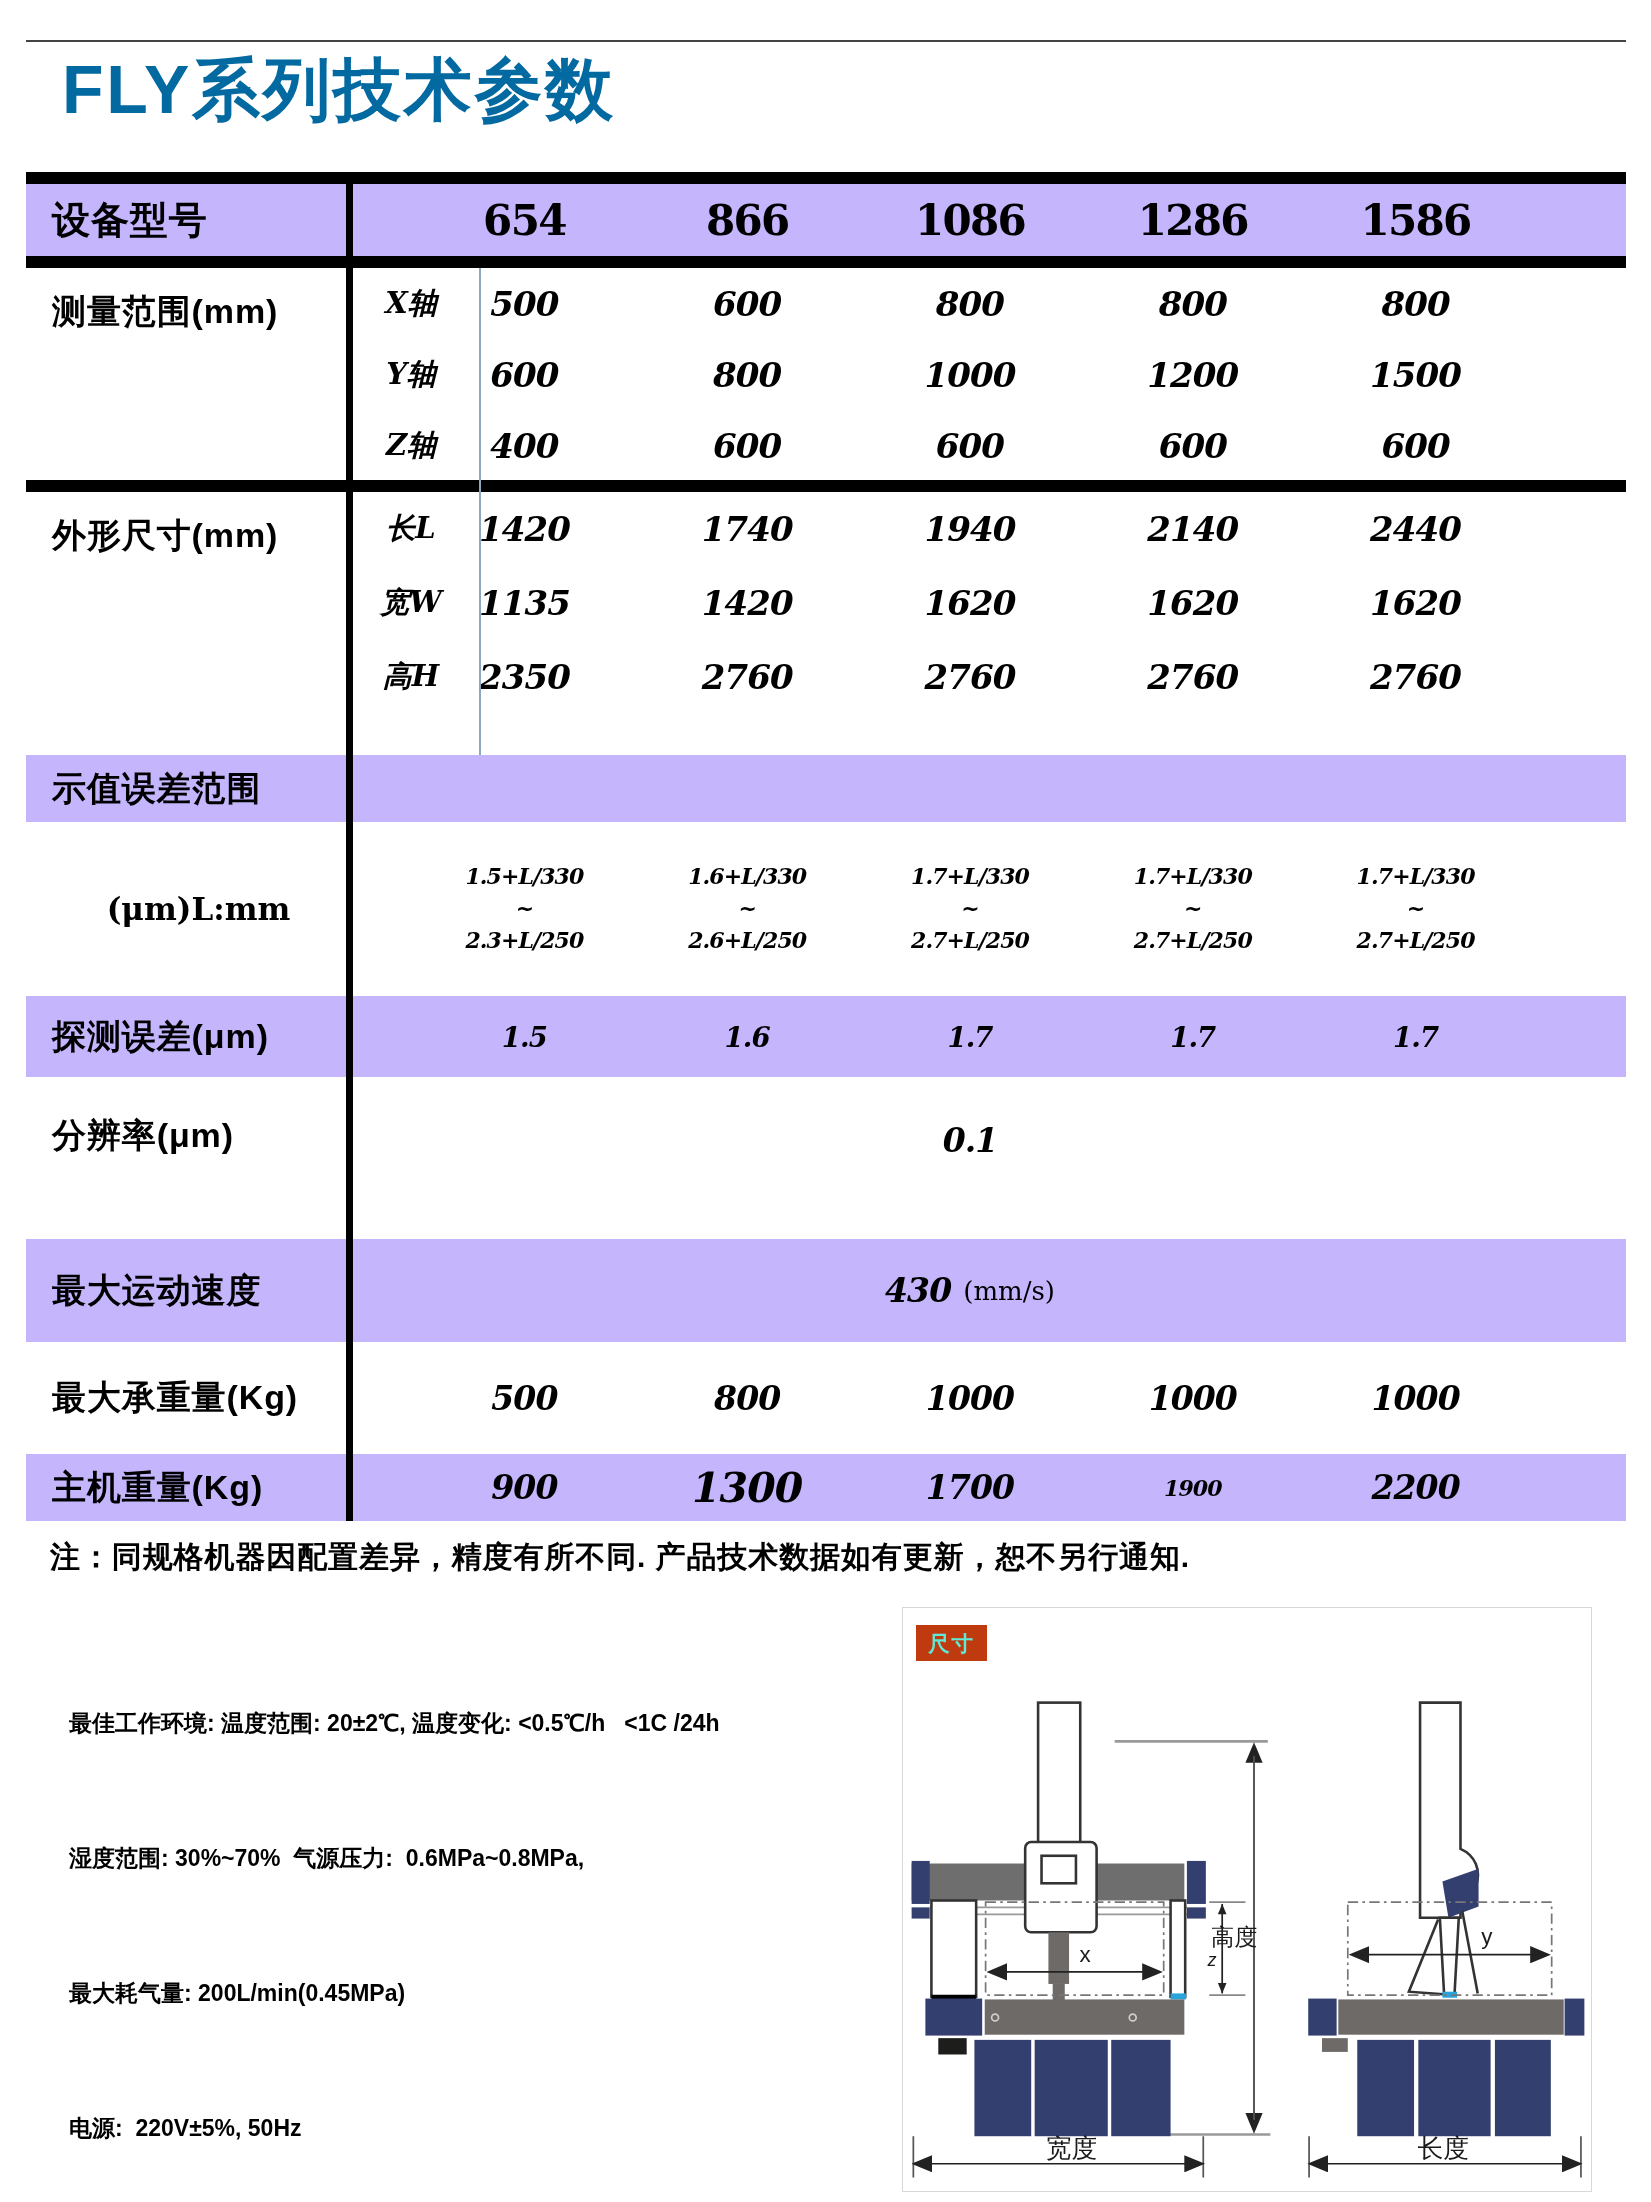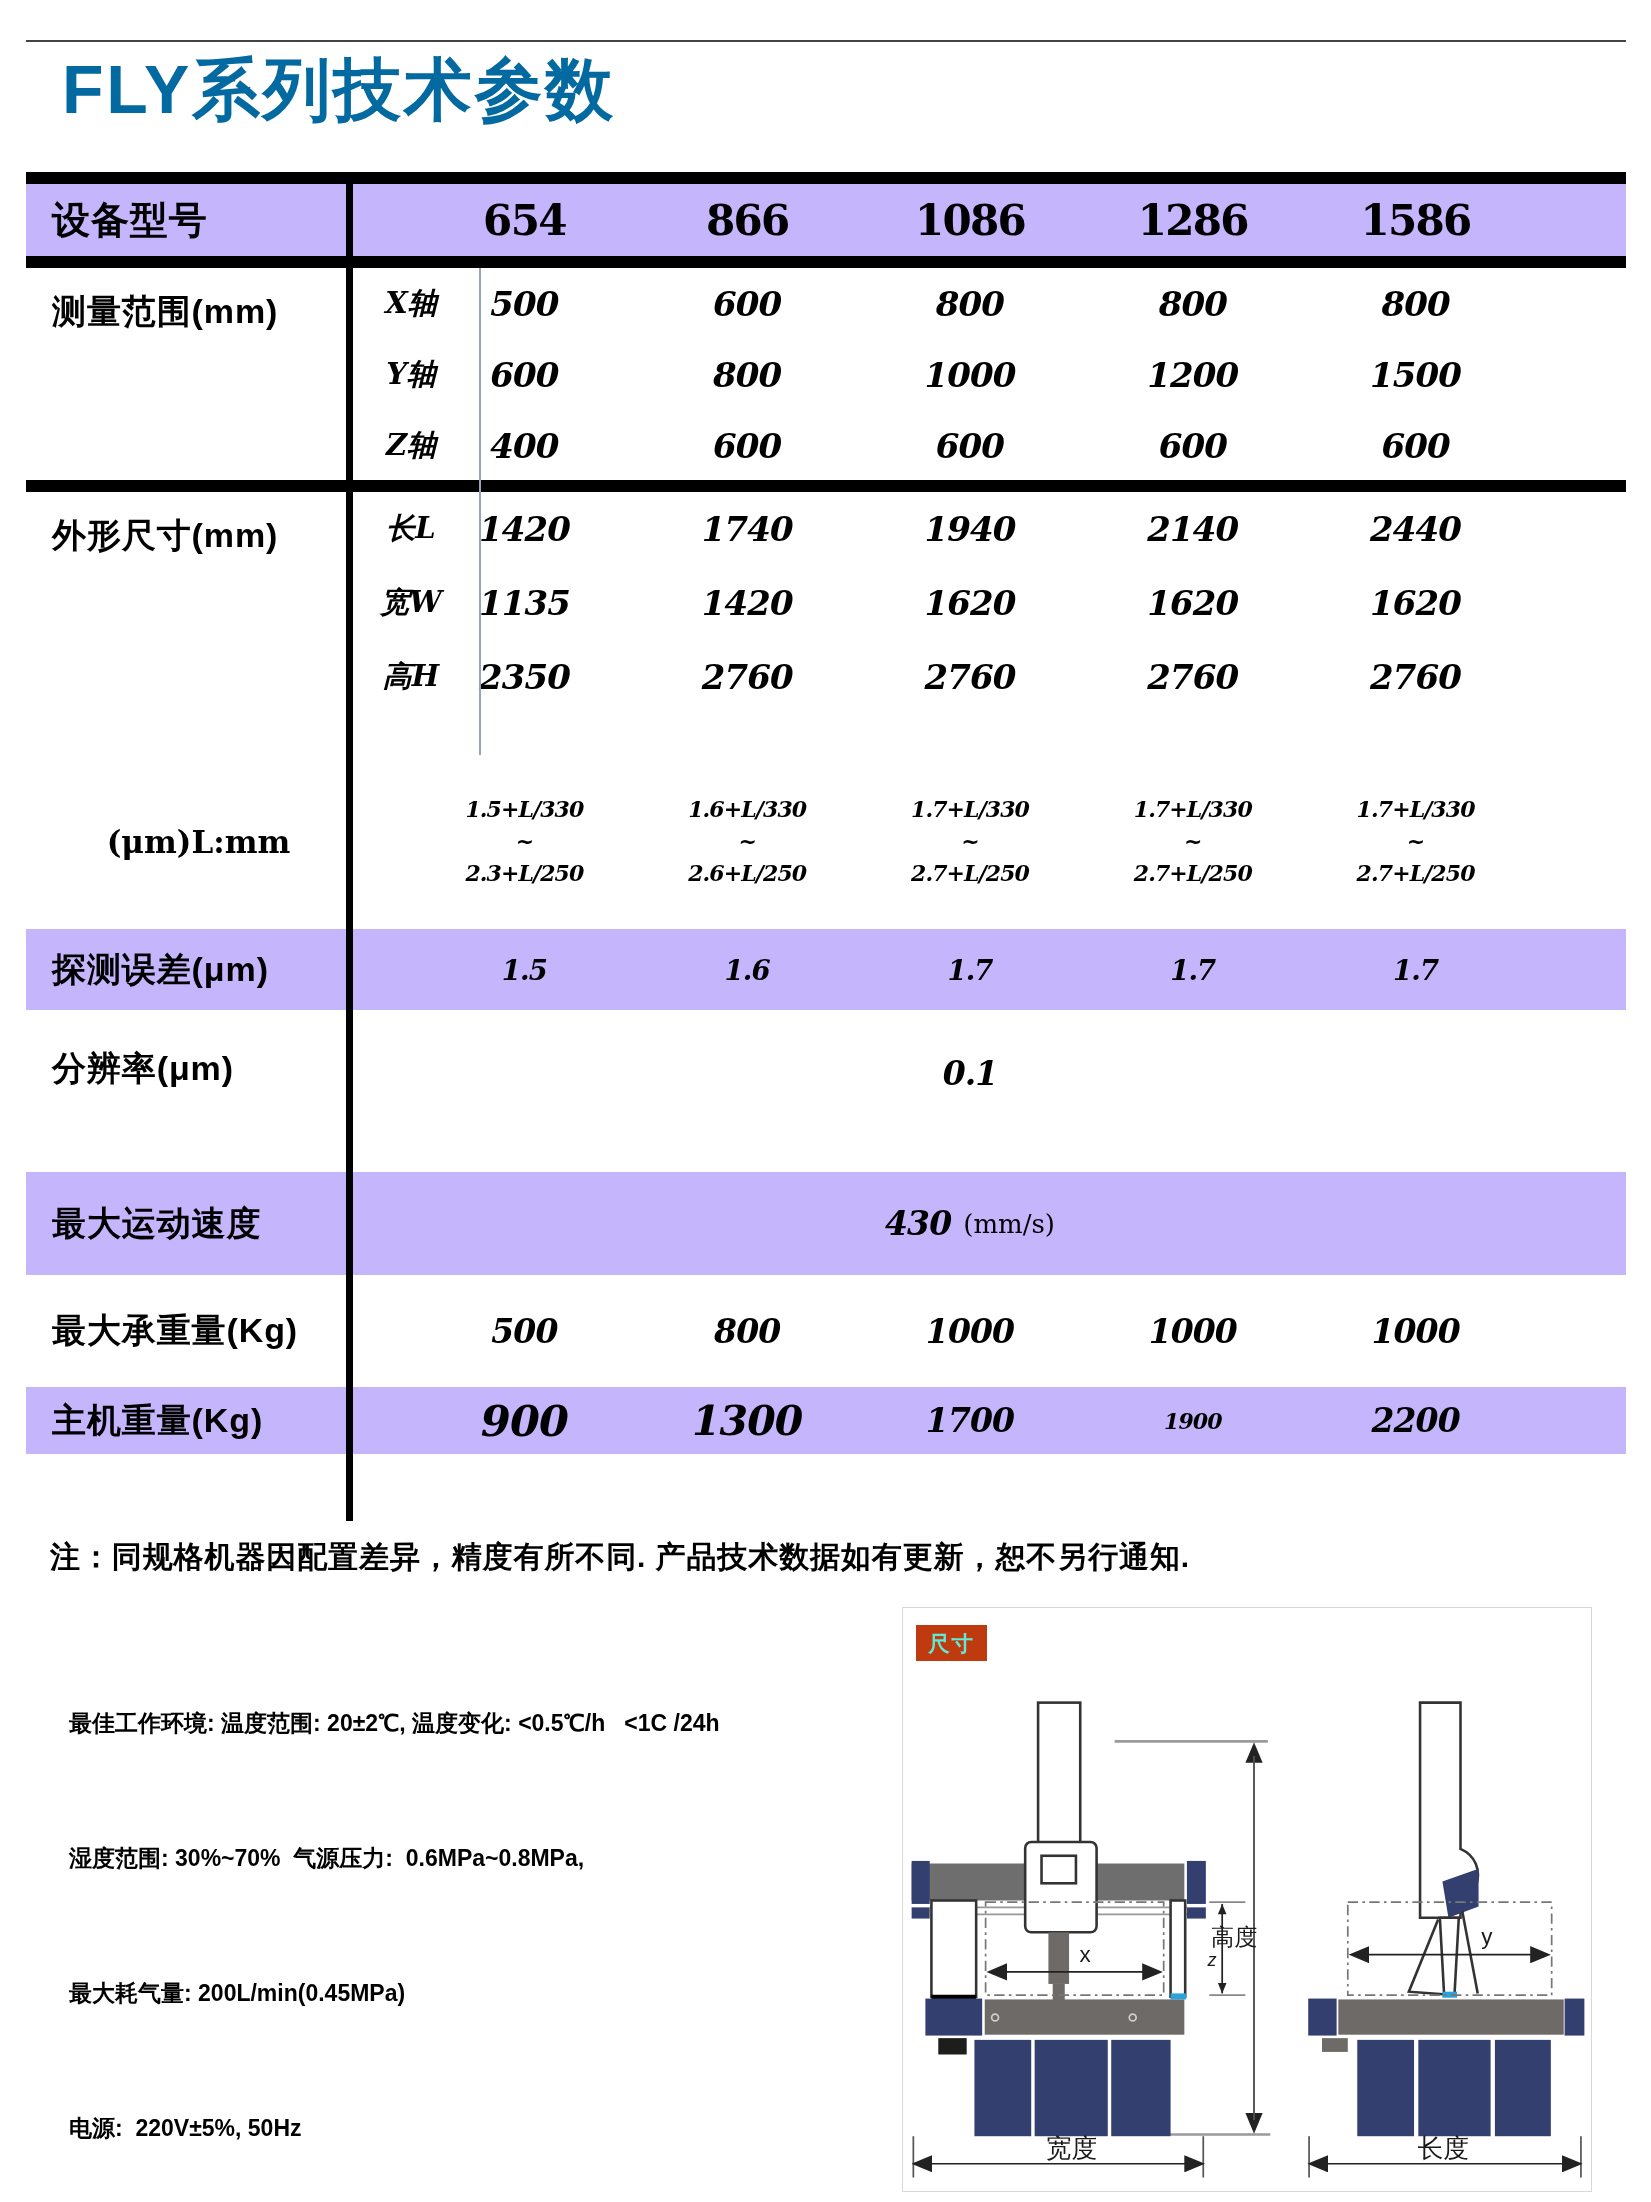--- a/index.html
+++ b/index.html
@@ -141,20 +141,23 @@
         <div class="vals">
           <span class="num">2350</span>
           <span class="num">2760</span>
           <span class="num">2760</span>
           <span class="num">2760</span>
           <span class="num">2760</span>
         </div>
       </div>
     </div>
 
+    <div class="trow h78 band">
+      <div class="row-label center">示值误差范围</div>
+    </div>
     <div class="trow h202">
       <div class="unitlab">(μm)L:mm</div>
       <div class="vals">
         <div class="ecell">
           <div class="fnum">1.5+L/330</div>
           <div class="fnum">~</div>
           <div class="fnum">2.3+L/250</div>
         </div>
         <div class="ecell">
           <div class="fnum">1.6+L/330</div>
@@ -212,21 +215,21 @@
         <span class="num" style="font-size:33px">800</span>
         <span class="num" style="font-size:33px">1000</span>
         <span class="num" style="font-size:33px">1000</span>
         <span class="num" style="font-size:33px">1000</span>
       </div>
     </div>
 
     <div class="trow h78 band">
       <div class="row-label center">主机重量(Kg)</div>
       <div class="vals">
-        <span class="num" style="font-size:43px">900</span>
+        <span class="num" style="font-size:33px">900</span>
         <span class="num" style="font-size:41px">1300</span>
         <span class="num" style="font-size:33px">1700</span>
         <span class="num" style="font-size:22px">1900</span>
         <span class="num" style="font-size:33px">2200</span>
       </div>
     </div>
 
     <div class="vline-black"></div>
     <div class="vline-blue"></div>
   </div>

